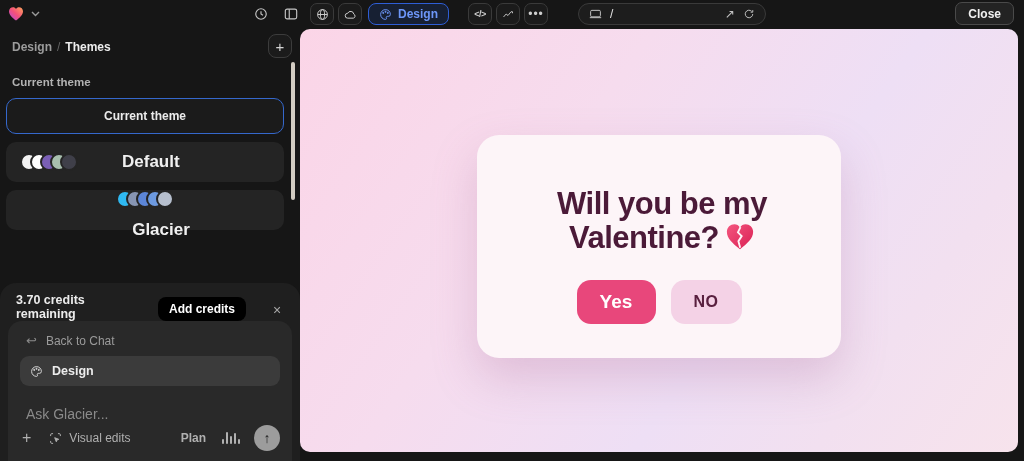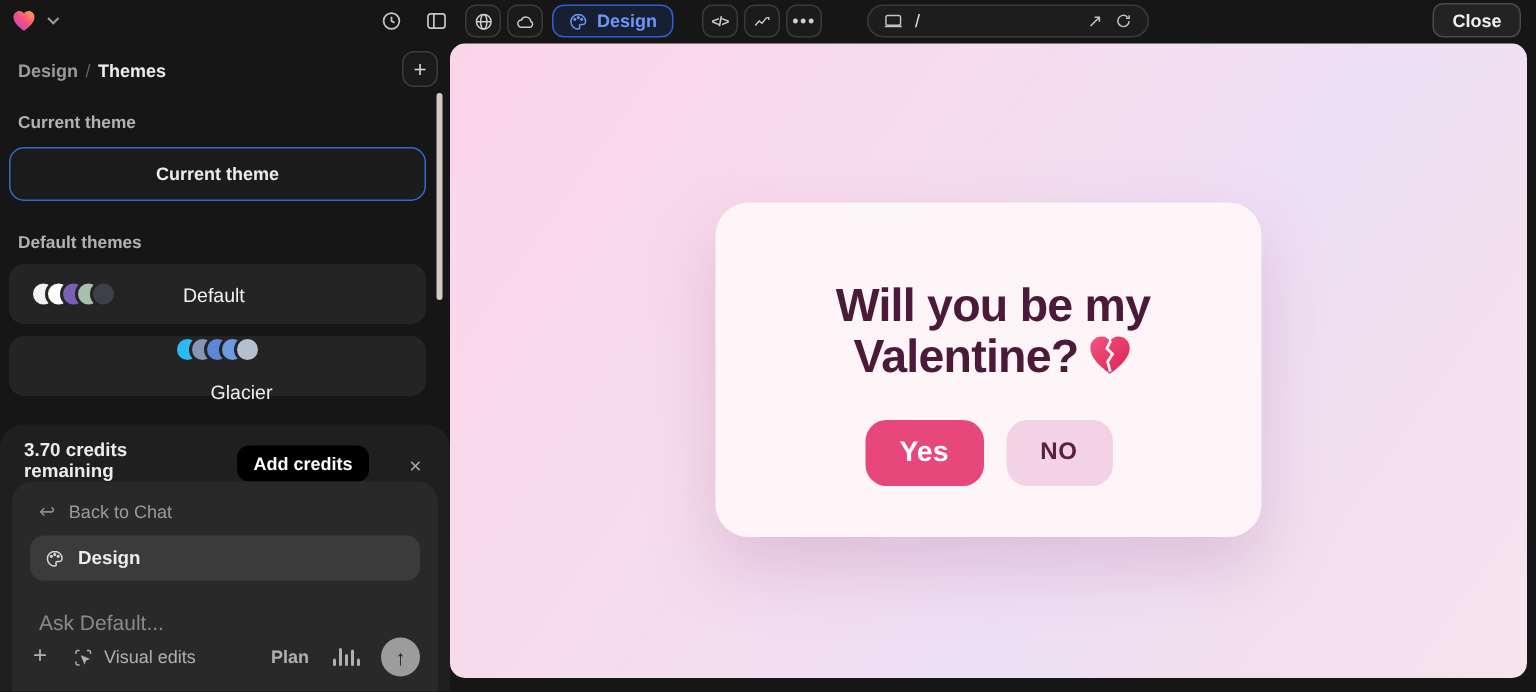--- a/index.html
+++ b/index.html
@@ -47,21 +47,21 @@
   .side-label { font-size:11.5px; font-weight:700; color:#b2b2b2; margin:22px 0 0 12px; }
   .cur-theme-btn { display:block; margin:10px 16px 0 6px; width:278px; height:36px; border:1px solid #3568cc;
     border-radius:10px; background:#1b1b1b; color:#ececec; font-size:12px; font-weight:700; cursor:pointer;
     font-family:inherit; }
   .theme-row { display:flex; align-items:center; margin:8px 16px 0 6px; width:278px; height:40px;
     background:#242424; border-radius:10px; padding:0 14px; gap:12px; cursor:pointer; }
   .theme-row + .theme-row { margin-top:8px;flex-direction:column; }
   .dotset { display:flex; align-items:center; }
   .dot { width:18px; height:18px; border-radius:50%; border:2px solid #242424; margin-left:-8px; }
   .dot:first-child { margin-left:0; }
-  .theme-name { font-size:13px; font-weight:400; color:#f0f0f0;padding-left:32px; }
+  .theme-name { font-size:17px; font-weight:700; color:#f0f0f0;padding-left:32px; }
 
   
   .bottom-panel { position:absolute; left:0; right:0; bottom:0; height:178px; background:#1f1f1f;
     border-radius:16px 16px 0 0; }
   .credits-row { height:38px; display:flex; align-items:flex-end; padding:0 12px 0 16px; gap:20px; }
   .credits-txt { font-size:12.5px; font-weight:700; color:#ececec; flex:1; }
   .add-credits { height:24px; padding:0 11px; border:none; border-radius:8px; background:#000000;
     color:#fff; font-size:12px; font-weight:600; cursor:pointer; font-family:inherit; }
   .x-btn { width:22px; height:22px; border:none; background:transparent; color:#a9a9a9; font-size:14px; cursor:pointer; }
   .chat-box { position:absolute; top:38px; left:8px; right:8px; bottom:0; background:#292929;
@@ -194,21 +194,20 @@
       <span class="crumb-a">Design</span>
       <span class="crumb-sep">/</span>
       <span class="crumb-b">Themes</span>
     </div>
     <button class="plus-btn">+</button>
     <div class="scroll-thumb"></div>
 
     <div class="side-label">Current theme</div>
     <button class="cur-theme-btn">Current theme</button>
 
-    <div class="side-label">Default themes</div>
 
     <div class="theme-row">
       <span class="dotset">
           <span class="dot" style="background: rgb(242, 242, 242);"></span>
           <span class="dot" style="background: rgb(255, 255, 255);"></span>
           <span class="dot" style="background: rgb(122, 95, 181);"></span>
           <span class="dot" style="background: rgb(168, 191, 174);"></span>
           <span class="dot" style="background: rgb(63, 63, 73);"></span>
         </span>
       <span class="theme-name">Default</span>
@@ -238,21 +237,21 @@
         </div>
         <div class="mode-row">
           <svg width="13" height="13" viewBox="0 0 16 16" stroke="#d8d8d8" stroke-width="1.2" fill="none">
               <path d="M8 2a6 6 0 100 12c1 0 1.3-.6 1.3-1.2 0-.5-.4-.8-.4-1.3 0-.7.6-1.2 1.3-1.2h1.3A2.5 2.5 0 0014 7.8C14 4.5 11.3 2 8 2z"></path>
               <circle cx="5.2" cy="6" r=".7" fill="#d8d8d8"></circle>
               <circle cx="8" cy="4.6" r=".7" fill="#d8d8d8"></circle>
               <circle cx="10.8" cy="6" r=".7" fill="#d8d8d8"></circle>
             </svg>
           <span>Design</span>
         </div>
-        <div class="ask-input">Ask Default...</div>
+        <div class="ask-input">Ask Glacier...</div>
 
         <div class="chat-actions">
           <span class="ca-plus">+</span>
           <span class="ve">
             <svg width="13" height="13" viewBox="0 0 16 16" stroke="#b0b0b0" stroke-width="1.2" fill="none">
                 <path d="M2 5V3.5A1.5 1.5 0 013.5 2H5"></path>
                 <path d="M11 2h1.5A1.5 1.5 0 0114 3.5V5"></path>
                 <path d="M2 11v1.5A1.5 1.5 0 003.5 14H5"></path>
                 <path d="M7 7l5 2-2.2.8L9 12 7 7z" fill="#b0b0b0"></path>
               </svg>

